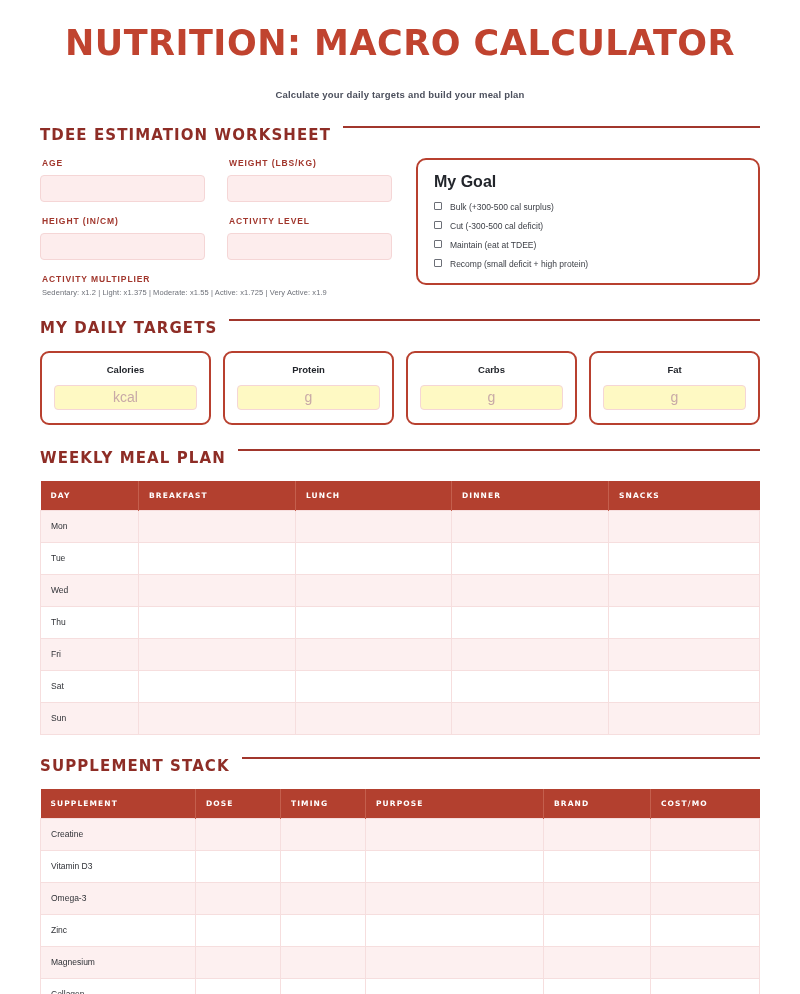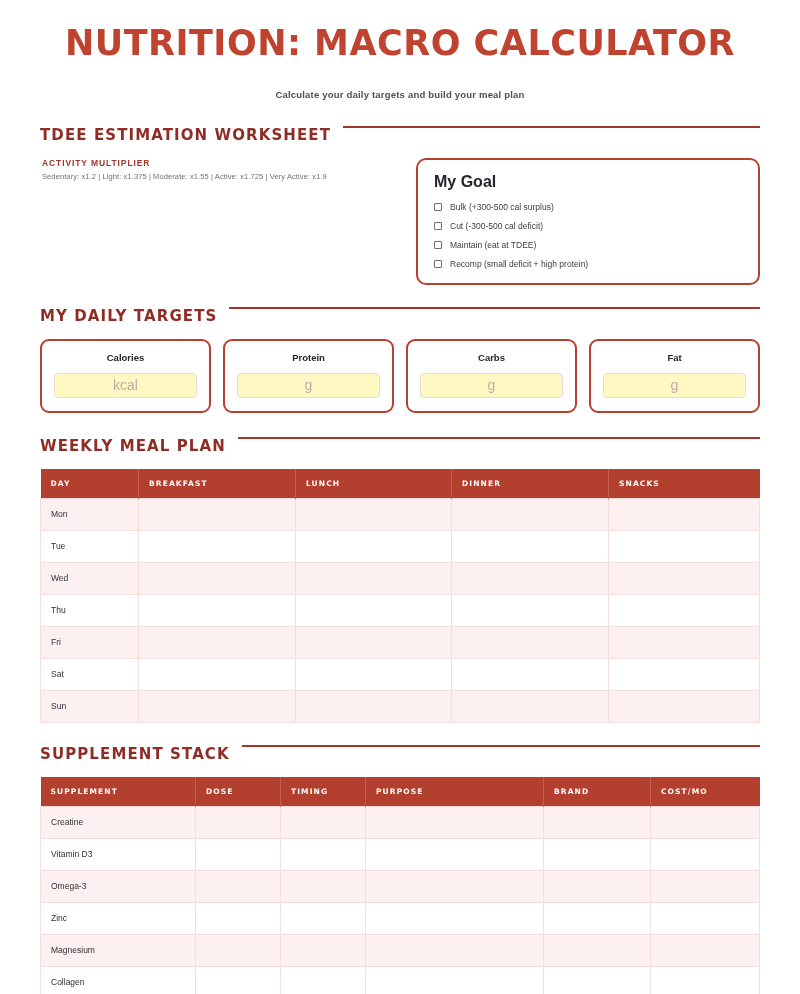--- a/index.html
+++ b/index.html
@@ -111,21 +111,20 @@
     background: #ffffff;
   }
   .goal-title {
     font-size: 16px;
     font-weight: 700;
     color: #22252b;
     margin: 0 0 11px 0;
   }
   .goal-item {
     display: flex;
-    align-items: center;
     gap: 8px;
     margin-bottom: 9px;
   }
   .goal-item:last-child { margin-bottom: 0; }
   .checkbox {
     width: 8px; height: 8px;
     border: 1px solid #6c6f77;
     border-radius: 1px;
     flex: 0 0 8px;
     background: #fff;
@@ -207,20 +206,38 @@
 <div class="sheet" style="margin-top:26px;">
 
   <div class="block">
     <div class="section-head">
       <h2>TDEE ESTIMATION WORKSHEET</h2>
       <div class="section-rule"></div>
     </div>
 
     <div class="tdee-wrap">
       <div class="tdee-fields">
+        <div class="field-grid">
+          <div>
+            <div class="field-label">AGE</div>
+            <input class="input-box" type="text" placeholder="" style="">
+          </div>
+          <div>
+            <div class="field-label">WEIGHT (LBS/KG)</div>
+            <input class="input-box" type="text" placeholder="" style="">
+          </div>
+          <div>
+            <div class="field-label">HEIGHT (IN/CM)</div>
+            <input class="input-box" type="text" placeholder="" style="">
+          </div>
+          <div>
+            <div class="field-label">ACTIVITY LEVEL</div>
+            <input class="input-box" type="text" placeholder="" style="">
+          </div>
+        </div>
         <div class="multiplier-label">ACTIVITY MULTIPLIER</div>
         <div class="multiplier-note">Sedentary: x1.2 | Light: x1.375 | Moderate: x1.55 | Active: x1.725 | Very Active: x1.9</div>
       </div>
 
       <div class="goal-box">
         <div class="goal-title">My Goal</div>
 
         <div class="goal-item">
           <span class="checkbox"></span>
           <span class="goal-label">Bulk (+300-500 cal surplus)</span>

